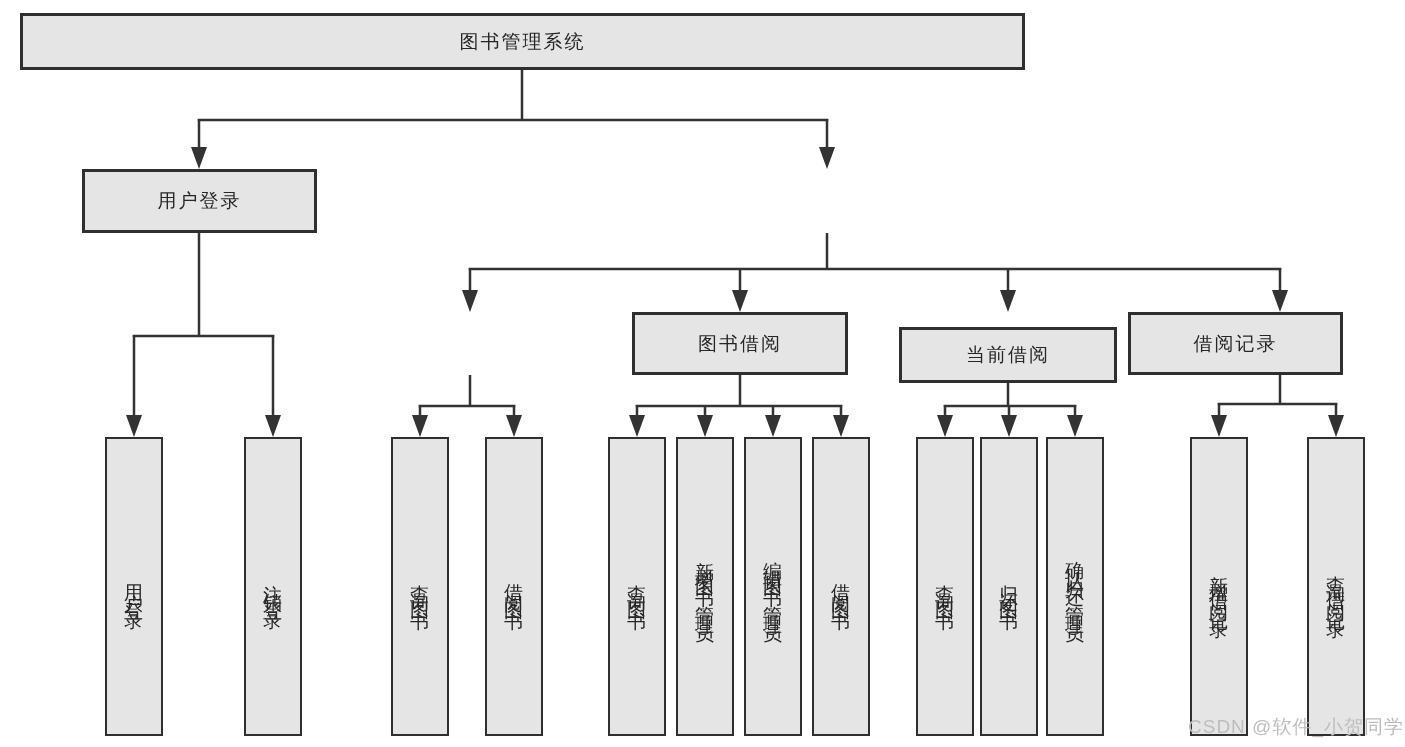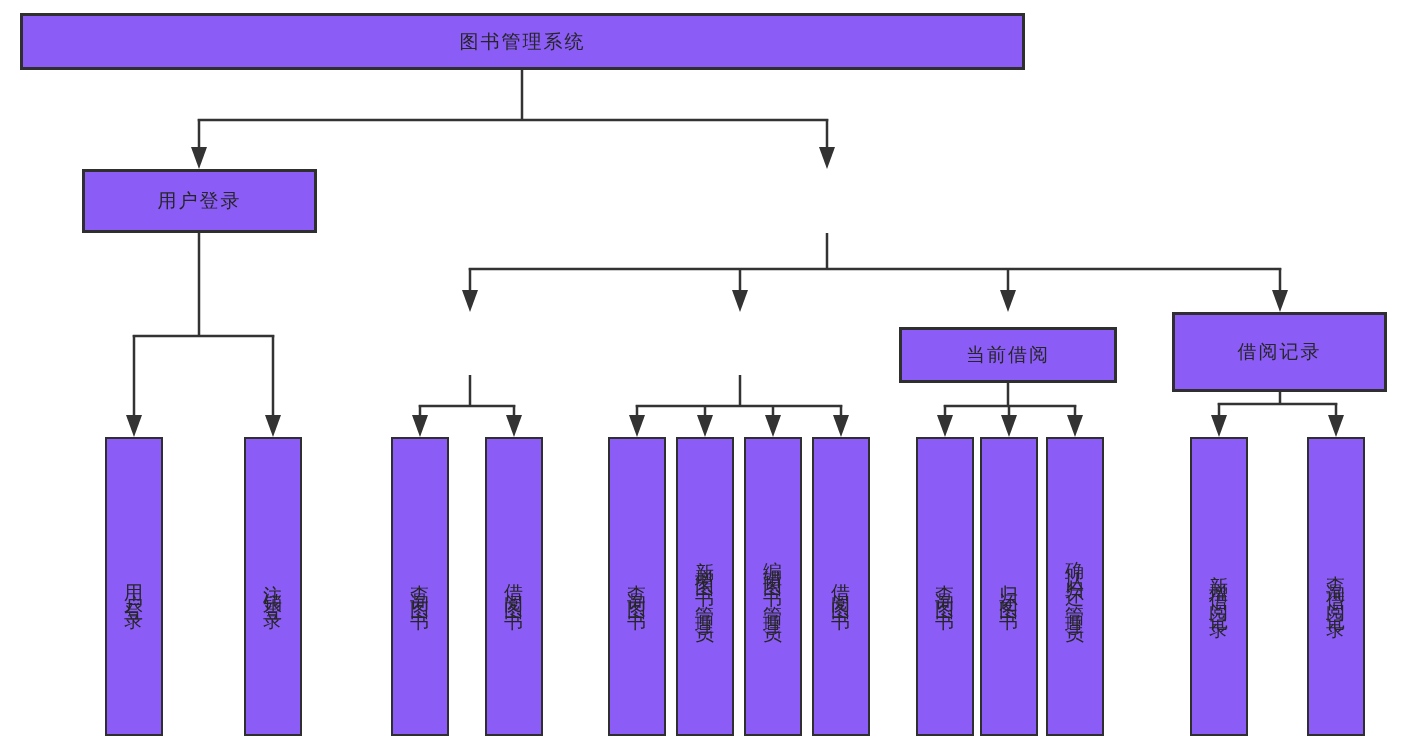--- a/index.html
+++ b/index.html
@@ -2,21 +2,21 @@
 <html><head>
 <meta charset="utf-8">
 <style>
   html,body{margin:0;padding:0;background:#ffffff;}
   body{font-family:"Liberation Sans","DejaVu Sans",sans-serif;}
   .canvas{position:relative;width:1405px;height:747px;background:#ffffff;overflow:hidden;}
   .connectors{position:absolute;left:0;top:0;pointer-events:none;}
   .node{
     position:absolute;
     box-sizing:border-box;
-    background:#8b5cf6;
+    background:#e5e5e5;
     border:3px solid #2f2f2f;
     display:flex;
     align-items:center;
     justify-content:center;
     color:#262626;
   }
   .node.h span{
     font-size:19px;
     letter-spacing:2px;
     white-space:nowrap;
@@ -115,24 +115,27 @@
   </svg>
 
   <div class="node h" style="left:20px;top:13px;width:1005px;height:57px">
     <span>图书管理系统</span>
   </div>
 
   <div class="node h" style="left:82px;top:169px;width:235px;height:64px">
     <span>用户登录</span>
   </div>
 
+  <div class="node h" style="left:632px;top:312px;width:216px;height:63px">
+    <span>图书借阅</span>
+  </div>
   <div class="node h" style="left:899px;top:327px;width:218px;height:56px">
     <span>当前借阅</span>
   </div>
-  <div class="node h" style="left:1172px;top:312px;width:215px;height:80px">
+  <div class="node h" style="left:1128px;top:312px;width:215px;height:63px">
     <span>借阅记录</span>
   </div>
 
   <div class="node v" style="left:105px;top:437px;width:58px;height:299px">
     <span>用户登录</span>
   </div>
   <div class="node v" style="left:244px;top:437px;width:58px;height:299px">
     <span>注销登录</span>
   </div>
 
@@ -166,14 +169,15 @@
     <span>确认归还（管理员）</span>
   </div>
 
   <div class="node v" style="left:1190px;top:437px;width:58px;height:299px">
     <span>新增借阅记录</span>
   </div>
   <div class="node v" style="left:1307px;top:437px;width:58px;height:299px">
     <span>查询借阅记录</span>
   </div>
 
+  <div class="watermark" style="left:1188px;top:714px">CSDN @软件_小贺同学</div>
 
 </div>
 
 </body></html>

